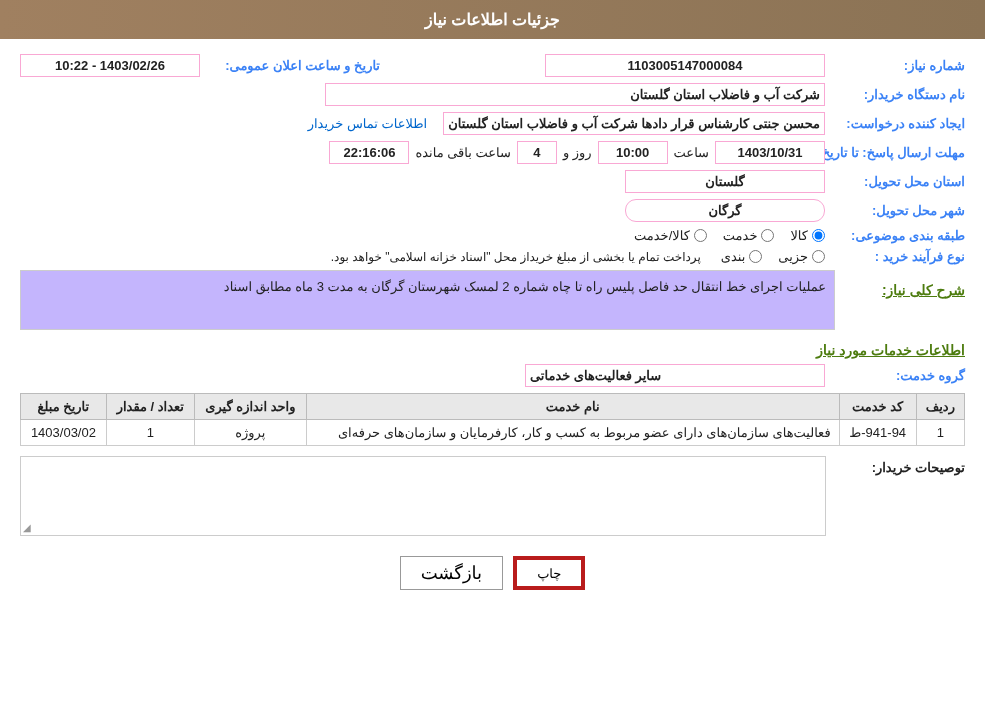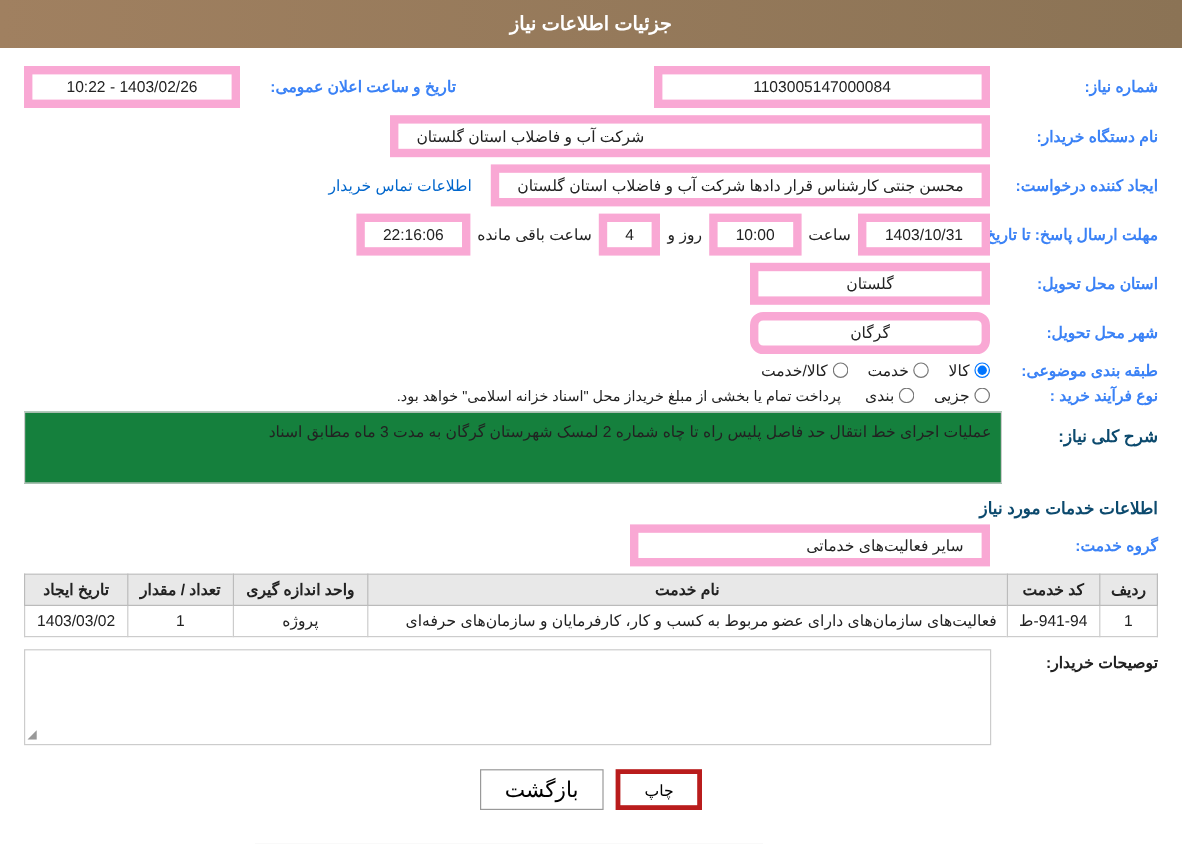--- a/index.html
+++ b/index.html
@@ -28,50 +28,52 @@
       padding: 15px 20px;
     }
     .label-cell {
       color: #3b82f6;
       font-weight: bold;
       white-space: nowrap;
       text-align: right;
       width: 140px;
     }
     .input-box {
-      border: 7px solid #f9a8d4;
-      background: #fff;
-      padding: 3px 15px;
+      border: 1px solid #f9a8d4;
+      background: #fff;
+      padding: 3px 4px;
       min-height: 22px;
       display: inline-block;
       min-width: 200px;
+      font-weight: bold;
     }
     .link-blue {
       color: #0066cc;
       text-decoration: none;
     }
     .radio-group {
       display: flex;
       gap: 16px;
       align-items: center;
     }
     .radio-item {
       display: flex;
       align-items: center;
       gap: 4px;
     }
     .section-title {
       font-weight: bold;
       font-size: 14px;
       margin: 12px 0 6px 0;
-      color: #0c4a6e;
+      color: #4d7c0f;
+      text-decoration: underline;
     }
     .desc-box {
       border: 1px solid #ccc;
-      background: #15803d;
+      background: #c4b5fd;
       padding: 8px;
       min-height: 60px;
       text-align: right;
       position: relative;
       width: 100%;
     }
     .services-table {
       width: 100%;
       border-collapse: collapse;
       margin-bottom: 10px;
@@ -168,21 +170,21 @@
     <div class="main-row" style="margin-bottom:6px;">
       <span class="label-cell">شماره نیاز:</span>
       <div class="input-box" style="min-width:280px; text-align:center;">1103005147000084</div>
       <span style="flex:1"></span>
       <span class="label-cell" style="min-width:180px; text-align:right;">تاریخ و ساعت اعلان عمومی:</span>
       <div class="input-box" style="min-width:180px; text-align:center;">1403/02/26 - 10:22</div>
     </div>
 
     <div class="main-row" style="margin-bottom:6px;">
       <span class="label-cell">نام دستگاه خریدار:</span>
-      <div class="input-box" style="min-width:500px; text-align:left;">شرکت آب و فاضلاب استان گلستان</div>
+      <div class="input-box" style="min-width:500px; text-align:right;">شرکت آب و فاضلاب استان گلستان</div>
     </div>
 
     <div class="main-row" style="margin-bottom:6px;">
       <span class="label-cell">ایجاد کننده درخواست:</span>
       <div class="input-box" style="min-width:350px; text-align:right;">محسن جنتی کارشناس قرار دادها شرکت آب و فاضلاب استان گلستان</div>
       <span style="margin-right:8px; margin-left:8px;"></span>
       <a class="link-blue" href="#">اطلاعات تماس خریدار</a>
     </div>
 
     <div class="main-row" style="margin-bottom:6px;">
@@ -245,32 +247,32 @@
       <span class="section-title" style="min-width:120px; white-space:nowrap;">شرح کلی نیاز:</span>
       <div style="flex:1; position:relative;">
         <div class="desc-box">عملیات اجرای خط انتقال حد فاصل پلیس راه تا چاه شماره 2 لمسک شهرستان گرگان به مدت 3 ماه مطابق اسناد</div>
       </div>
     </div>
 
     <div class="section-title">اطلاعات خدمات مورد نیاز</div>
 
     <div class="main-row" style="margin-bottom:6px;">
       <span class="label-cell">گروه خدمت:</span>
-      <div class="input-box" style="min-width:300px; text-align:right;">سایر فعالیت‌های خدماتی</div>
+      <div class="input-box" style="min-width:300px; text-align:left;">سایر فعالیت‌های خدماتی</div>
     </div>
 
     <table class="services-table">
       <thead>
         <tr>
           <th>ردیف</th>
           <th>کد خدمت</th>
           <th>نام خدمت</th>
           <th>واحد اندازه گیری</th>
           <th>تعداد / مقدار</th>
-          <th>تاریخ ایجاد</th>
+          <th>تاریخ مبلغ</th>
         </tr>
       </thead>
       <tbody id="services-tbody">
       <tr>
       <td>1</td>
       <td>941-94-ط</td>
       <td style="text-align:right;">فعالیت‌های سازمان‌های دارای عضو مربوط به کسب و کار، کارفرمایان و سازمان‌های حرفه‌ای</td>
       <td>پروژه</td>
       <td>1</td>
       <td>1403/03/02</td>

